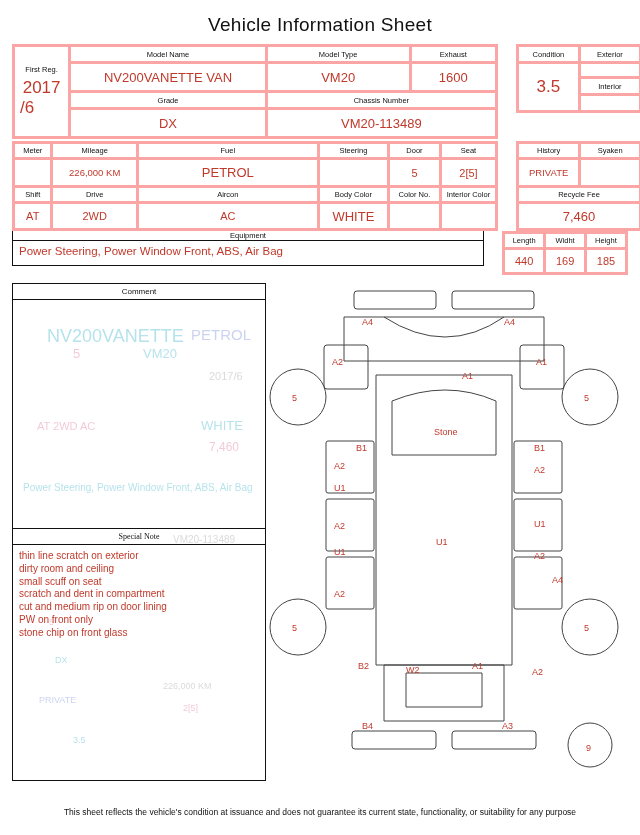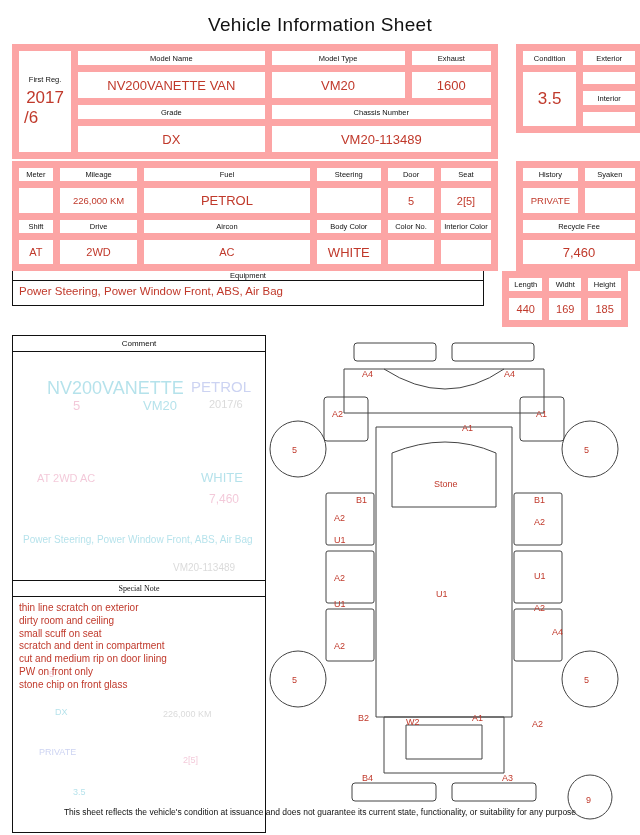--- a/index.html
+++ b/index.html
@@ -17,21 +17,21 @@
     font-size:19px;
     letter-spacing:.3px;
     padding-top:14px;
     padding-bottom:8px;
     color:#111;
     font-weight:400;
   }
   
   table{border-collapse:collapse;}
   .grid td,.grid th{
-    border:7px solid #fca5a5;
+    border:3px solid #fca5a5;
     padding:0;
     text-align:center;
     vertical-align:middle;
     font-weight:400;
   }
   .lbl{font-size:7.5px;color:#111;line-height:1.2;}
   .big{font-size:17px;color:#c0392b;}
   .med{font-size:13px;color:#c0392b;}
   .sm{font-size:11px;color:#c0392b;}
   .xsm{font-size:9.5px;color:#c0392b;}
@@ -67,21 +67,21 @@
     font-size:8.5px;color:#111;
   }
   
   .ghost{
     position:absolute;pointer-events:none;font-family:"Liberation Sans",sans-serif;
     white-space:nowrap;
   }
   .g-cyan{color:rgba(90,190,210,.45);}
   .g-pink{color:rgba(225,120,160,.40);}
   .g-blue{color:rgba(120,140,220,.38);}
-  .g-grey{color:rgba(150,150,150,.35);}
+  .g-grey{color:rgba(150,150,150,.35);margin-top:24px;}
 
   
   svg text{font-family:"Liberation Sans",sans-serif;fill:#c0392b;font-size:9px;}
   svg .dl{stroke:#444;fill:none;stroke-width:1;}
 </style>
 </head>
 <body>
 
 <div class="sheet">
 

